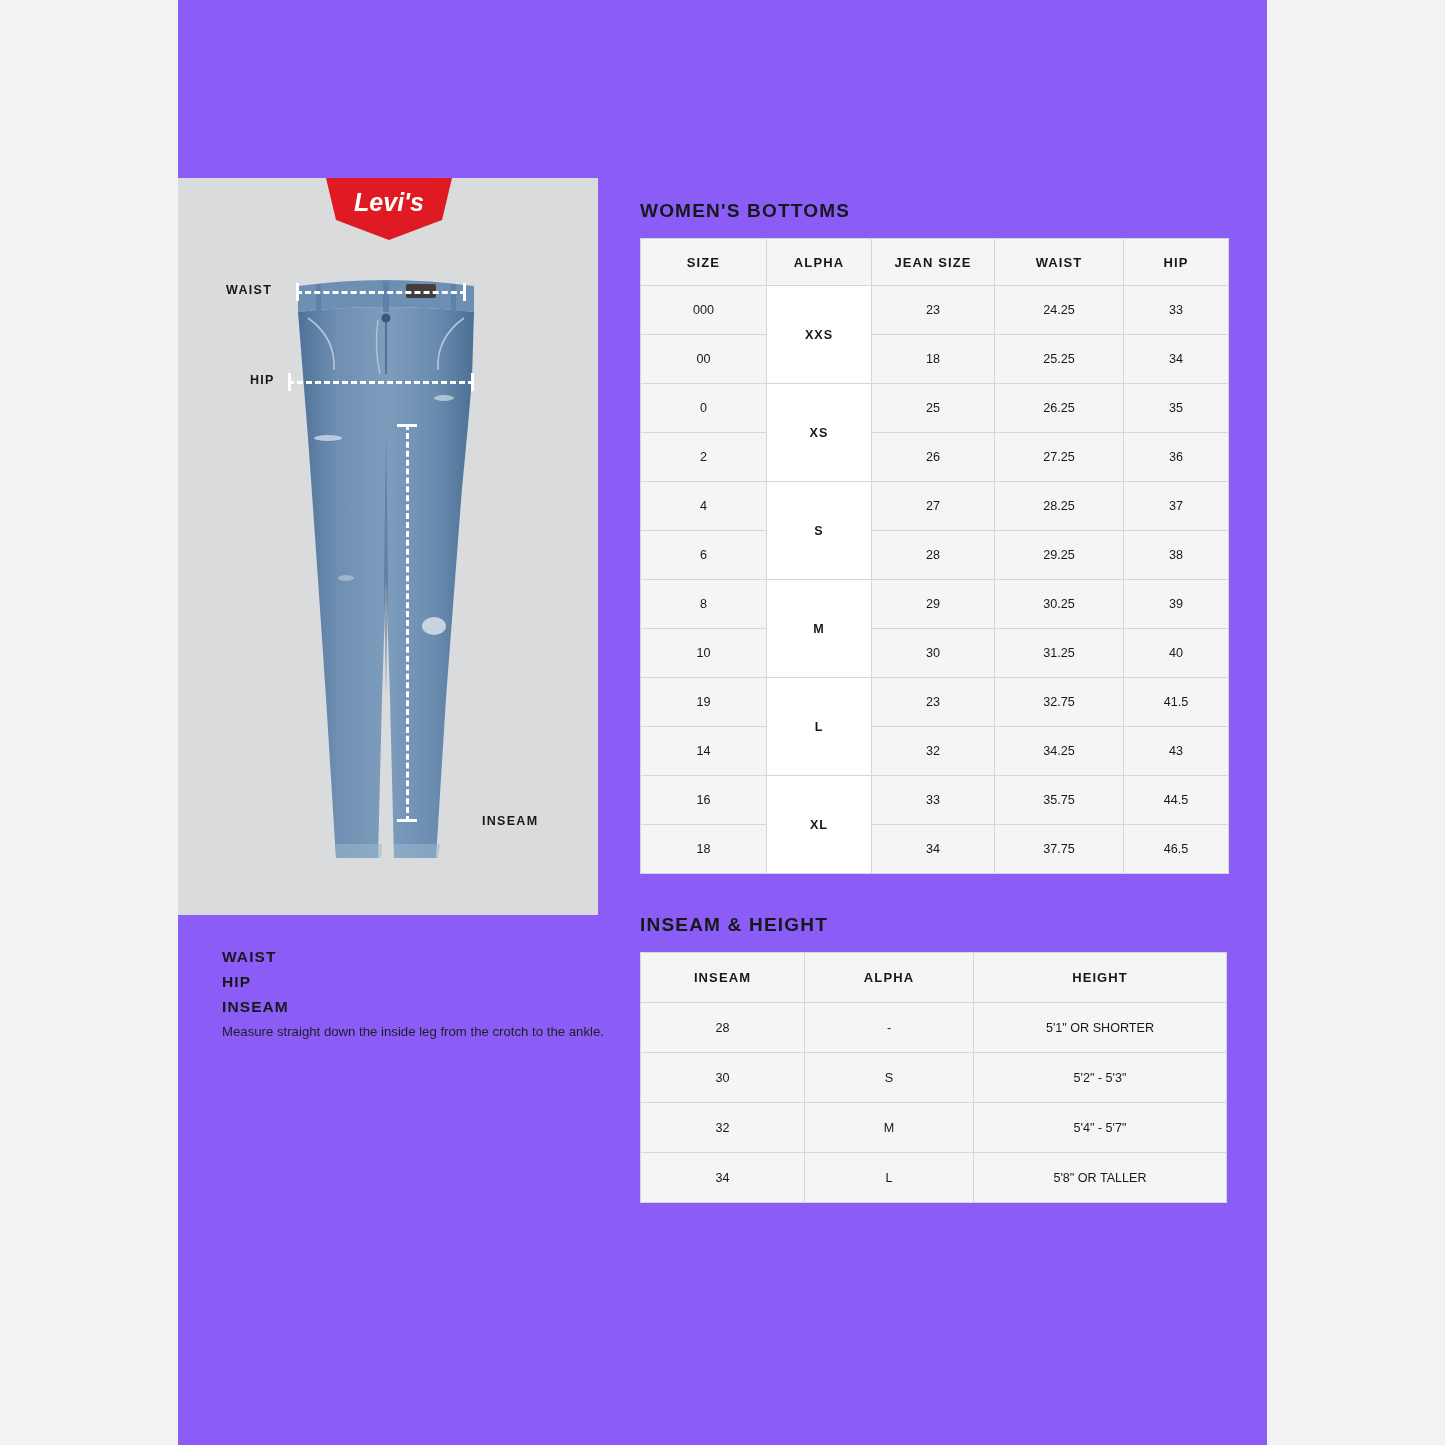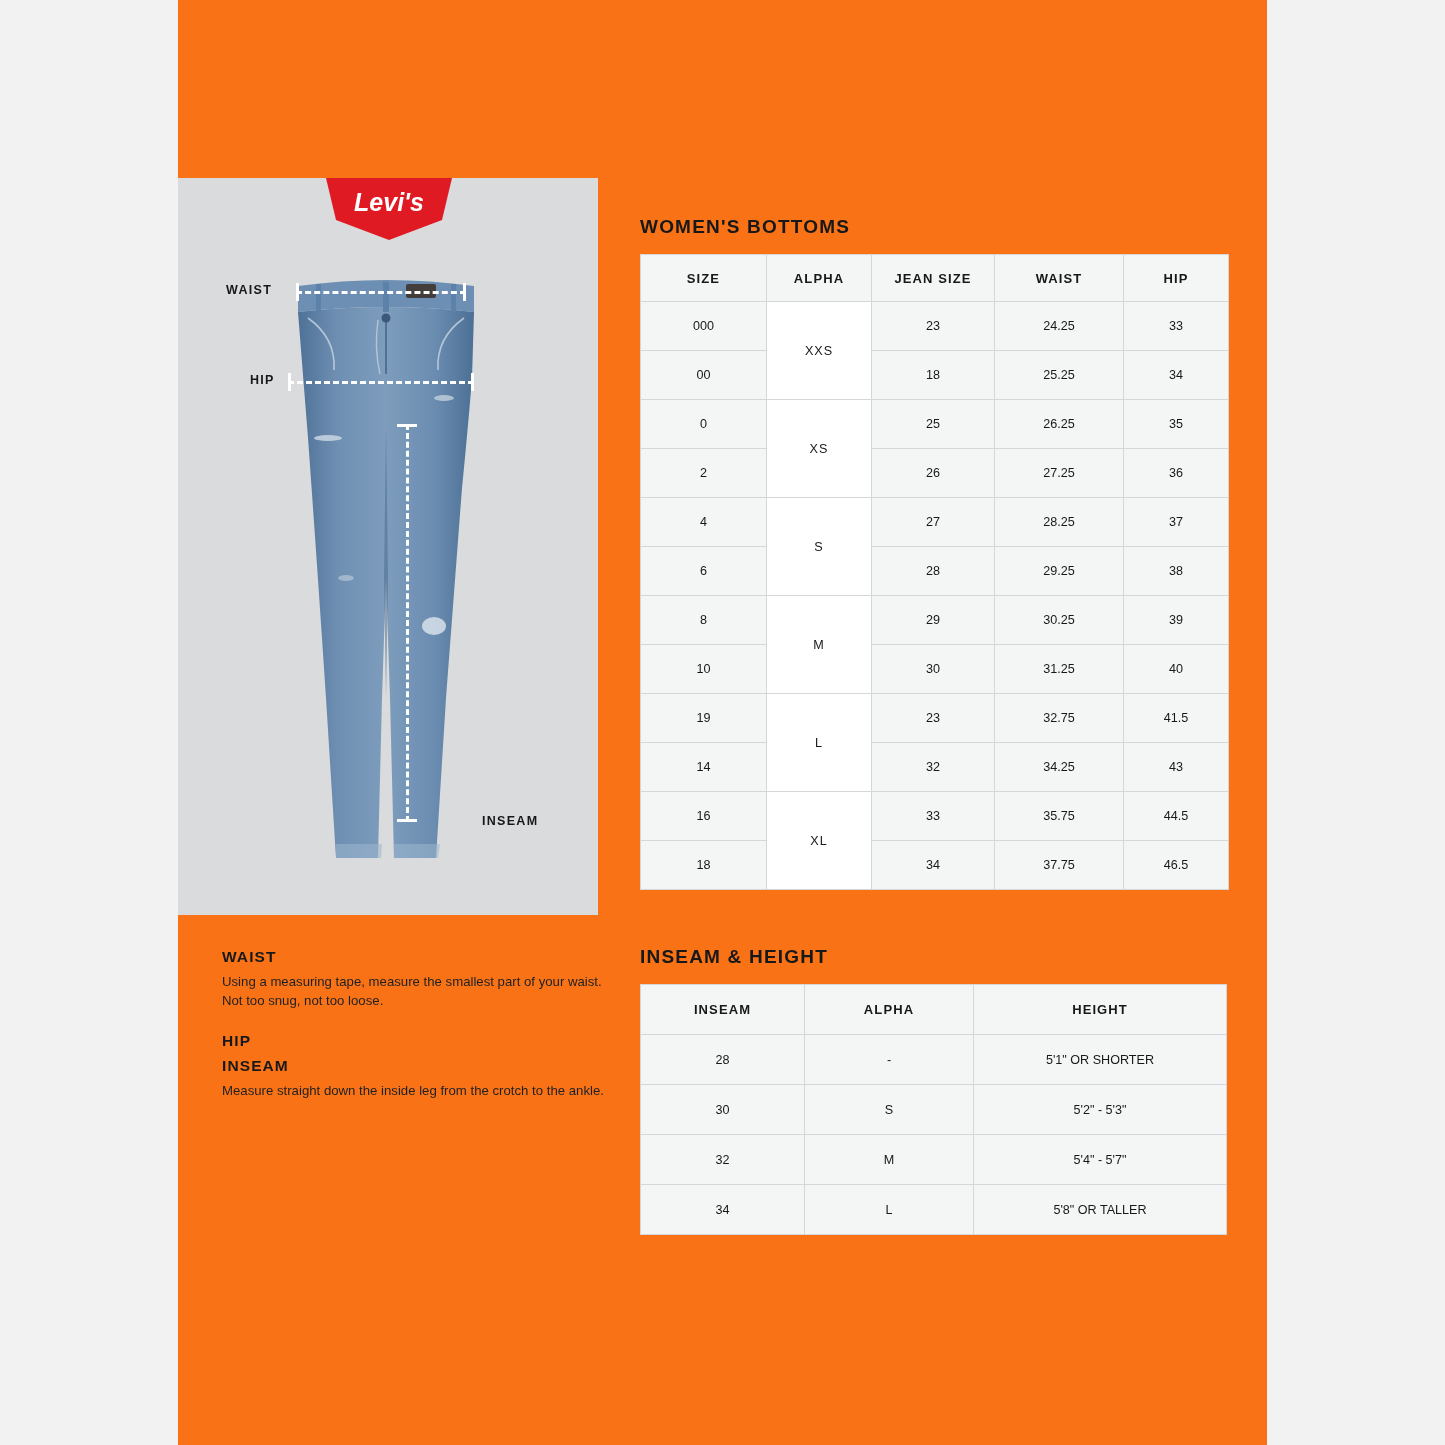--- a/index.html
+++ b/index.html
@@ -12,21 +12,21 @@
     background: #f2f2f2;
     font-family: "Liberation Sans", sans-serif;
     overflow: hidden;
   }
   .page {
     position: absolute;
     left: 178px;
     top: 0;
     width: 1089px;
     height: 1445px;
-    background: #f97316;
+    background: #8b5cf6;
   }
 
   
   .left-col {
     position: absolute;
     left: 0;
     top: 178px;
     width: 420px;
   }
   .img-panel {
@@ -106,21 +106,21 @@
     position: absolute;
     left: 462px;
     top: 200px;
     width: 583px;
   }
   .sec-title {
     font-size: 19px;
     font-weight: bold;
     letter-spacing: 1.2px;
     color: #16181a;
-    margin: 16px 0 16px 0;
+    margin: 0 0 16px 0;
   }
   table {
     border-collapse: collapse;
     width: 583px;
     table-layout: fixed;
   }
   table td, table th {
     border: 1px solid #d4d6d8;
     text-align: center;
     font-size: 12.6px;
@@ -133,21 +133,21 @@
   table th {
     font-weight: bold;
     letter-spacing: 1.1px;
     font-size: 13px;
     height: 46px;
     background: #f4f5f5;
   }
   .alpha-cell {
     background: #ffffff;
     letter-spacing: 1px;
-    font-weight: normal;
+    font-weight: bold;
   }
   .spacer {
     height: 40px;
   }
   .inseam-table td, .inseam-table th { height: 49px; }
 </style>
 </head>
 <body>
 
 <div class="page">
@@ -228,21 +228,20 @@
       <div class="tick" style="left:219px; top:246px; width:20px; height:3px;"></div>
       <div class="tick" style="left:219px; top:641px; width:20px; height:3px;"></div>
 
       <span class="lbl lbl-waist">WAIST</span>
       <span class="lbl lbl-hip">HIP</span>
       <span class="lbl lbl-inseam">INSEAM</span>
     </div>
 
     <div class="instructions">
       <h3 class="instr-h">WAIST</h3>
-      <p class="instr-p">Using a measuring tape, measure the smallest part of your waist. Not too snug, not too loose.</p>
 
       <h3 class="instr-h">HIP</h3>
 
       <h3 class="instr-h">INSEAM</h3>
       <p class="instr-p last">Measure straight down the inside leg from the crotch to the ankle.</p>
     </div>
   </div>
 
   <div class="right-col">
 

